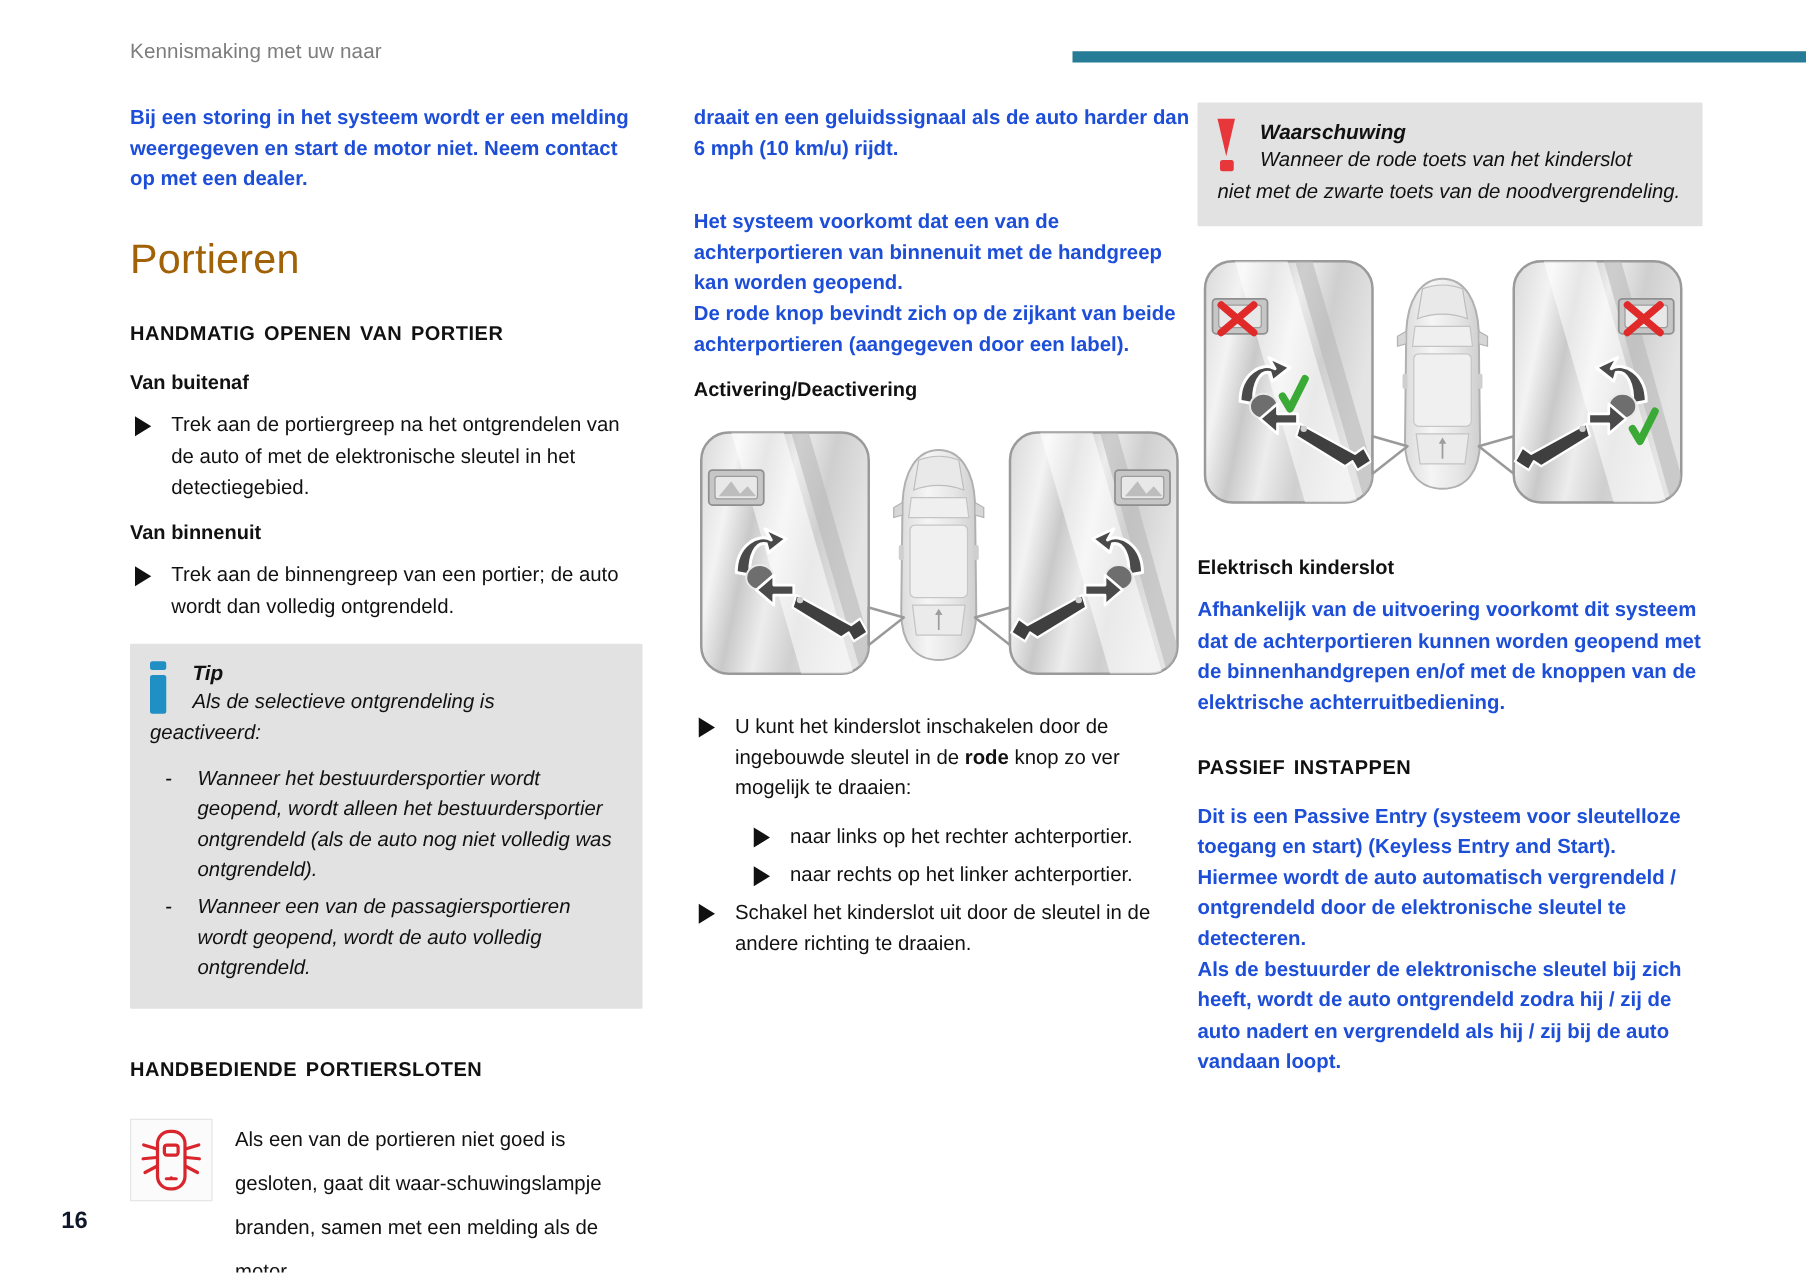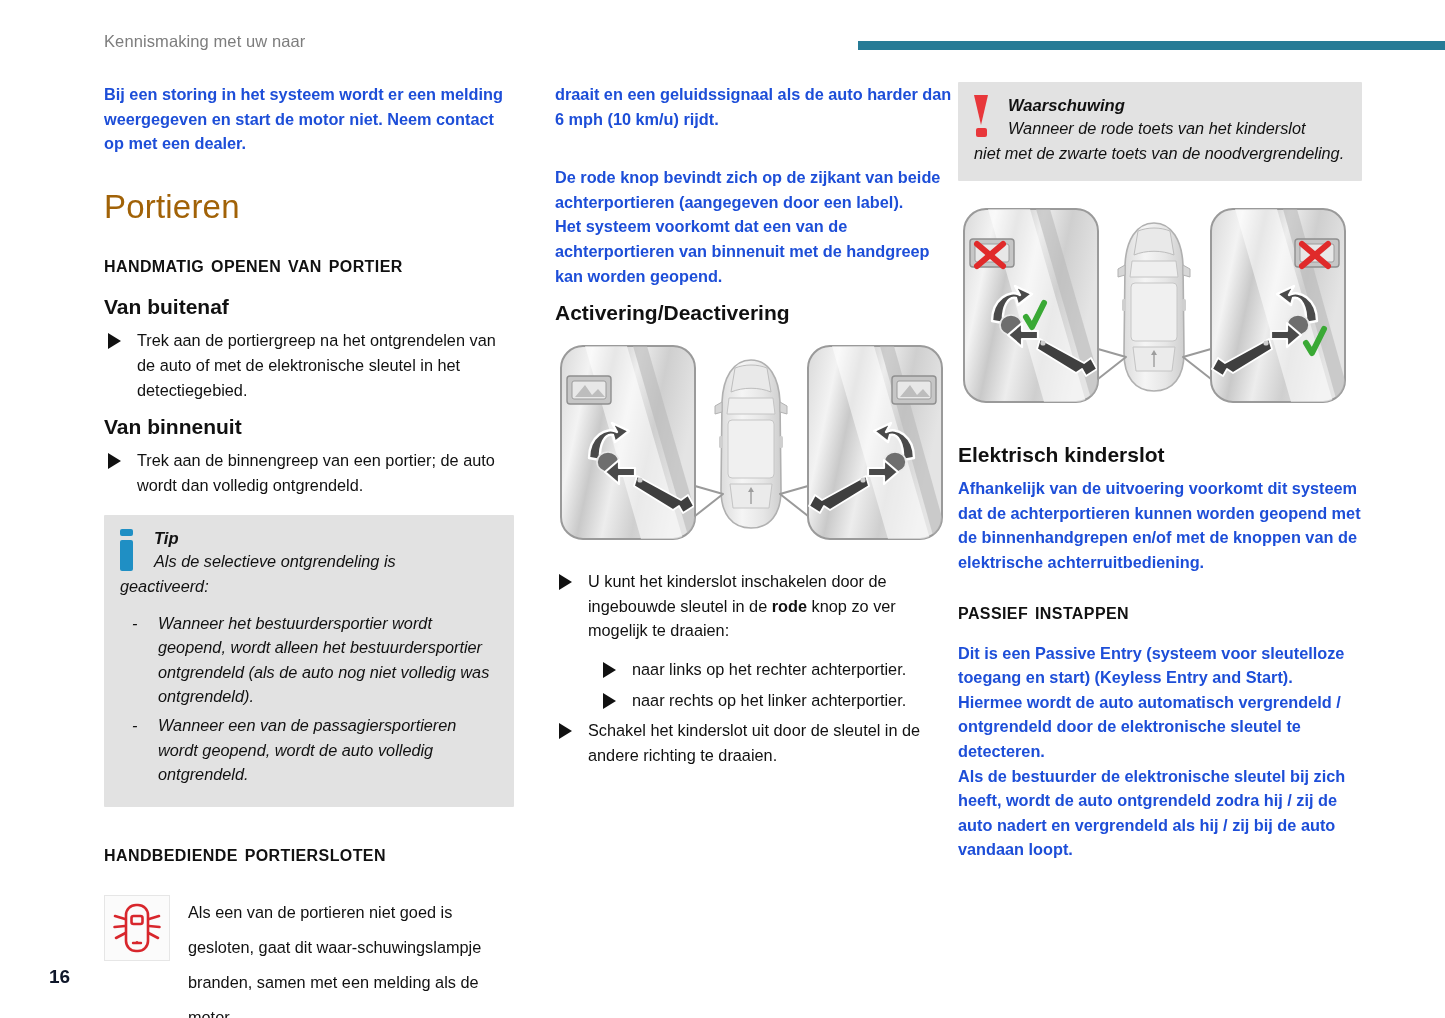--- a/index.html
+++ b/index.html
@@ -89,21 +89,21 @@
     font-weight: 700;
     margin: 0 0 12px 0;
     line-height: 36px;
     font-variant: small-caps;
     text-transform: lowercase;
     letter-spacing: .4px;
     color: #111;
   }
   h2.section::first-letter { font-size: 1em; }
   h3.subhead {
-    font-size: 21px;
+    font-size: 16px;
     font-weight: 700;
     margin: 14px 0 10px 0;
     line-height: 22px;
   }
 
   
   .arrow-item {
     position: relative;
     padding-left: 33px;
     font-size: 16.3px;
@@ -311,22 +311,22 @@
 
   </div>
 
   <div class="col col-2">
 
     <p class="body-text">draait en een geluidssignaal als de auto harder dan 6 mph (10 km/u) rijdt.</p>
 
     <div style="height:34px"></div>
 
 
+    <p class="body-text">Het systeem voorkomt dat een van de achterportieren van binnenuit met de handgreep kan worden geopend.</p>
     <p class="body-text">De rode knop bevindt zich op de zijkant van beide achterportieren (aangegeven door een label).</p>
-    <p class="body-text">Het systeem voorkomt dat een van de achterportieren van binnenuit met de handgreep kan worden geopend.</p>
 
     <h3 class="subhead">Activering/Deactivering</h3>
 
     <div class="illus">
       <svg width="393" height="205" viewBox="0 0 393 205" aria-hidden="true">
         <defs>
           <linearGradient id="doorg" x1="0" y1="0" x2="1" y2="0.3">
             <stop offset="0%" stop-color="#d9d9d9"></stop>
             <stop offset="22%" stop-color="#f3f3f3"></stop>
             <stop offset="38%" stop-color="#c9c9c9"></stop>

